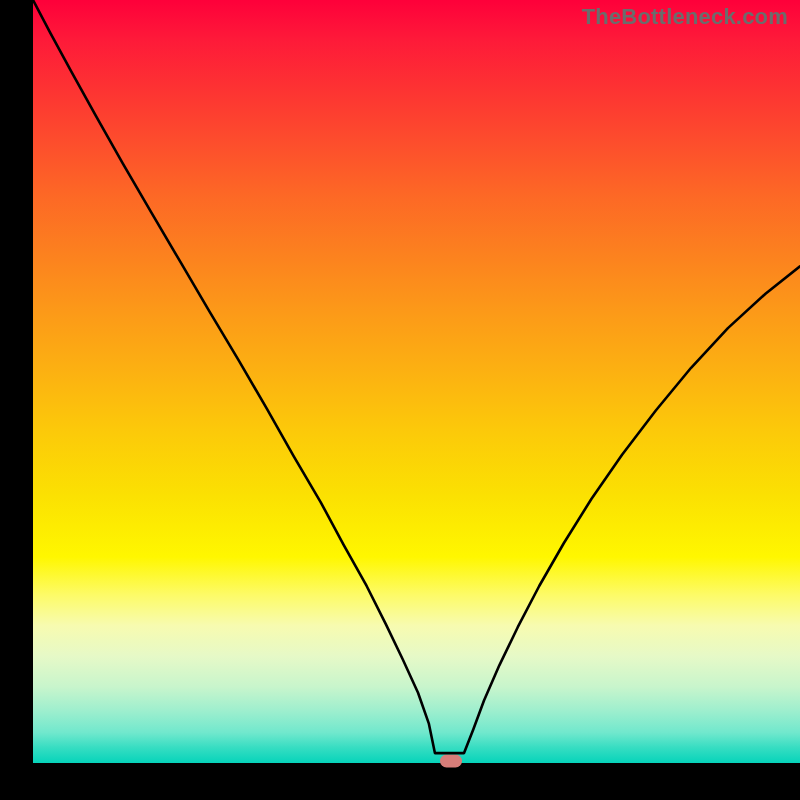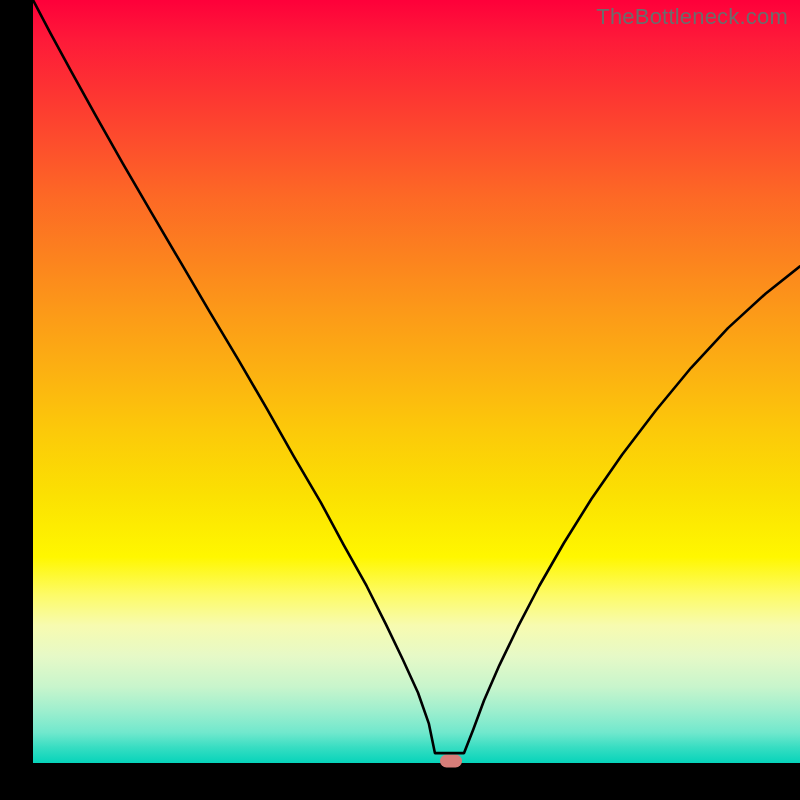--- a/index.html
+++ b/index.html
@@ -16,21 +16,21 @@
     width: 800px;
     height: 800px;
     background: #000;
   }
   .watermark {
     position: absolute;
     top: 4px;
     right: 12px;
     color: #6c6c6c;
     font-size: 22px;
-    font-weight: 400;
+    font-weight: 700;
     letter-spacing: 0.2px;
     z-index: 30;
     user-select: none;
   }
   .plot-bg {
     position: absolute;
     left: 33px;
     top: 0px;
     width: 767px;
     height: 763px;

